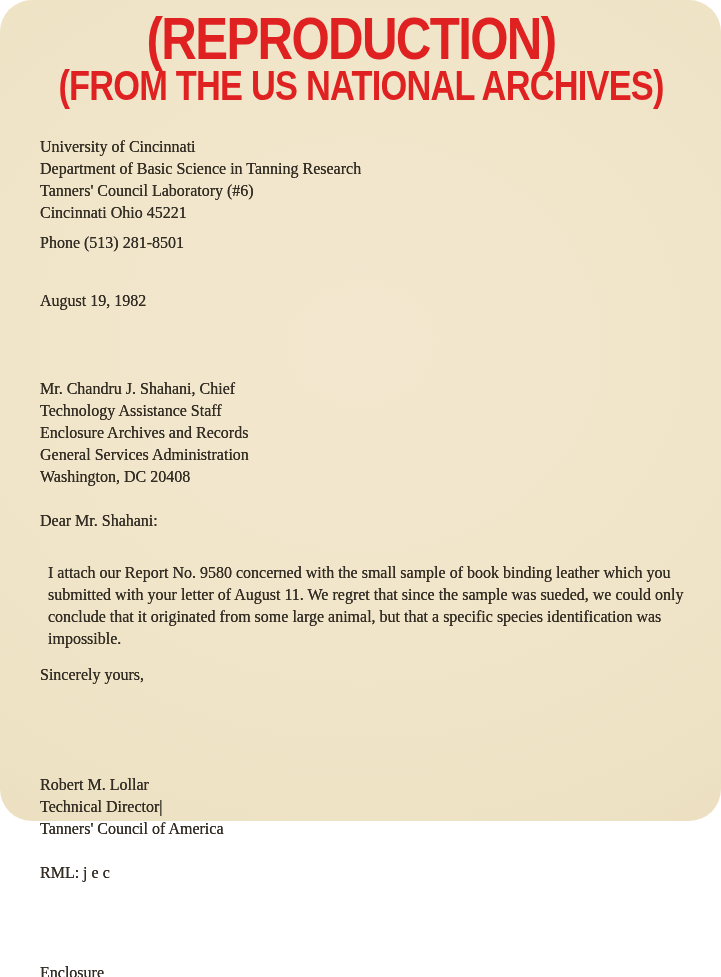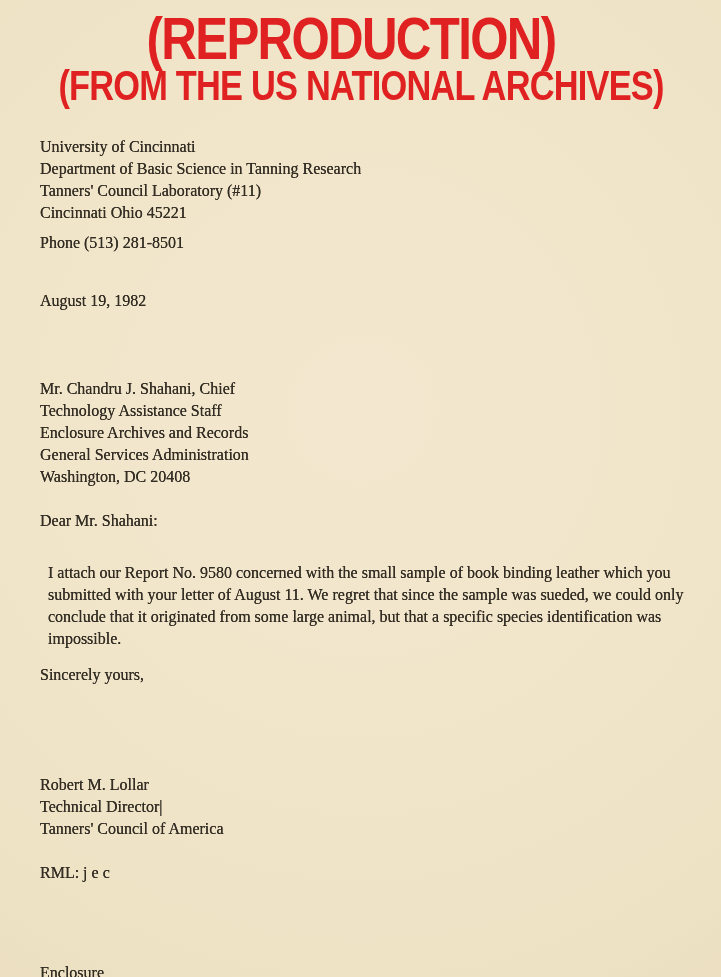--- a/index.html
+++ b/index.html
@@ -8,24 +8,25 @@
   }
   body {
     width: 721px;
     height: 977px;
     overflow: hidden;
     font-family: "Liberation Serif", serif;
   }
   .page {
     position: relative;
     width: 721px;
-    height: 977px;
+    height: 821px;
     background:
       radial-gradient(ellipse 120% 90% at 50% 42%, var(--paperLight) 0%, var(--paper) 62%, var(--paperShade) 100%);
     color: var(--ink);
+    border-radius: 32px;
   }
   
   .stamp {
     position: absolute;
     top: 0;
     left: 0;
     width: 100%;
     text-align: center;
     color: var(--stampRed);
     font-family: "Liberation Sans", sans-serif;
@@ -74,21 +75,21 @@
 </head>
 <body>
 
 <div class="page">
 
   <div class="stamp">
     <div class="stamp-line1">(REPRODUCTION)</div>
     <div class="stamp-line2">(FROM THE US NATIONAL ARCHIVES)</div>
   </div>
 
-  <div class="txt sender"><div>University of Cincinnati</div><div>Department of Basic Science in Tanning Research</div><div>Tanners' Council Laboratory (#11)</div><div>Cincinnati Ohio 45221</div></div>
+  <div class="txt sender"><div>University of Cincinnati</div><div>Department of Basic Science in Tanning Research</div><div>Tanners' Council Laboratory (#6)</div><div>Cincinnati Ohio 45221</div></div>
 
   <div class="txt phone">Phone (513) 281-8501</div>
 
   <div class="txt date">August 19, 1982</div>
 
   <div class="txt recipient"><div>Mr. Chandru J. Shahani, Chief</div><div>Technology Assistance Staff</div><div>Enclosure Archives and Records</div><div>General Services Administration</div><div>Washington, DC 20408</div></div>
 
   <div class="txt salutation">Dear Mr. Shahani:</div>
 
   <p class="txt body-par">I attach our Report No. 9580 concerned with the small sample of book binding leather which you submitted with your letter of August 11. We regret that since the sample was sueded, we could only conclude that it originated from some large animal, but that a specific species identification was impossible.</p>

